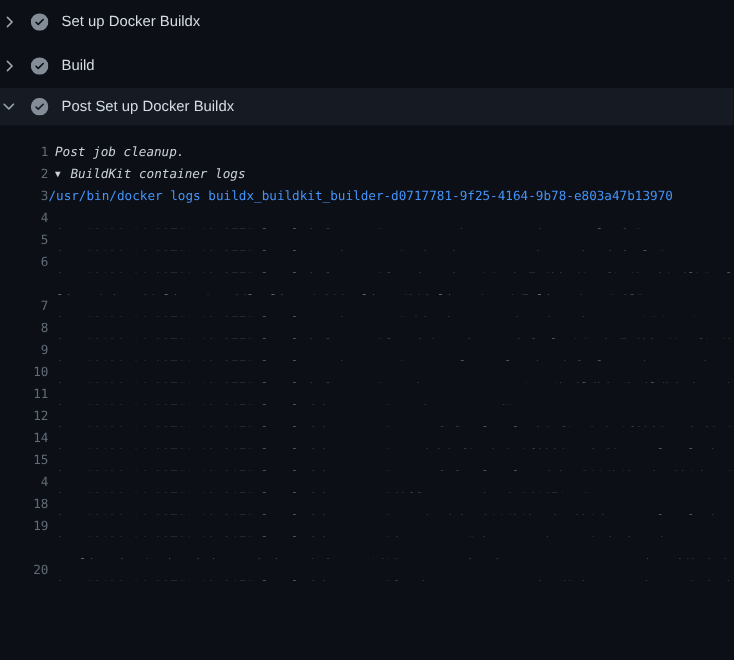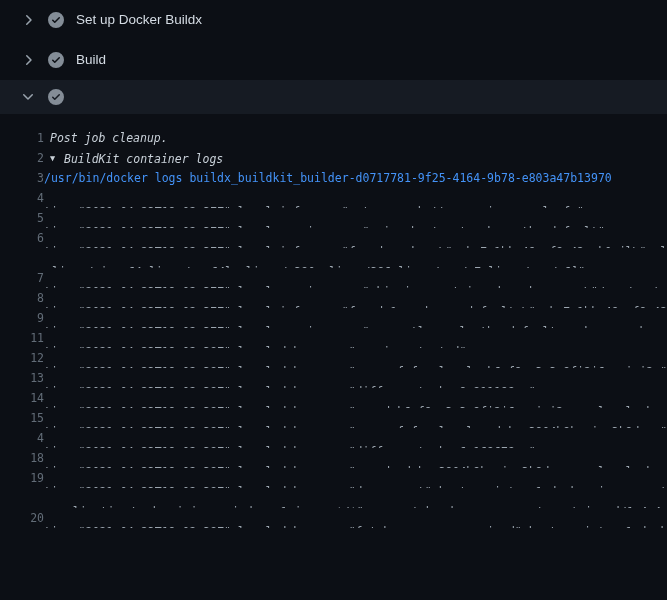--- a/index.html
+++ b/index.html
@@ -6,21 +6,21 @@
   body{
     width:667px;height:600px;overflow:hidden;
     background:var(--bg,#0c0f15);
     font-family:"Liberation Sans", sans-serif;
     -webkit-font-smoothing:antialiased;
   }
   
   .steps{width:667px;}
   .step{
     display:flex;align-items:center;height:40px;
-    padding-left:20px;gap:12px;cursor:pointer;box-sizing:border-box;
+    padding-left:0;gap:12px;cursor:pointer;box-sizing:border-box;
   }
   .step.expanded{height:34px;background:var(--selected,#161b23);}
   .step .chev{width:16px;height:16px;flex:none;fill:var(--icongray,#99a3ad);}
   .step .check{width:16px;height:16px;flex:none;fill:var(--checkgray,#848d97);}
   .step .title{
     color:var(--steptext,#d5dce4);font-size:13.5px;line-height:16px;
   }
   
   .log{
     padding-top:14px;
@@ -66,36 +66,37 @@
       </svg>
       <span class="title">Build</span>
     </div>
     <div class="step expanded">
       <svg viewBox="0 0 16 16" class="chev">
         <path fill-rule="evenodd" d="M12.78 5.22a.75.75 0 010 1.06l-4.25 4.25a.75.75 0 01-1.06 0L3.22 6.28a.75.75 0 011.06-1.06L8 8.94l3.72-3.72a.75.75 0 011.06 0z"></path>
       </svg>
       <svg viewBox="0 0 16 16" class="check">
         <path fill-rule="evenodd" d="M8 16A8 8 0 118 0a8 8 0 010 16zm3.78-9.72a.75.75 0 00-1.06-1.06L6.75 9.19 5.28 7.72a.75.75 0 00-1.06 1.06l2 2a.75.75 0 001.06 0l4.5-4.5z"></path>
       </svg>
+      <span class="title">Post Set up Docker Buildx</span>
     </div>
   </div>
 <div class="log" id="log">
     <div class="row"><span class="num">1</span><span class="txt base plain">Post job cleanup.</span></div>
     <div class="row"><span class="num">2</span><span class="txt base group"><span class="caret">▼</span>BuildKit container logs</span></div>
     <div class="row"><span class="num">3</span><span class="txt child command">/usr/bin/docker logs buildx_buildkit_builder-d0717781-9f25-4164-9b78-e803a47b13970</span></div>
     <div class="row"><span class="num">4</span><span class="txt child log">time="2021-04-23T18:02:37Z" level=info msg="auto snapshotter: using overlayfs"</span></div>
     <div class="row"><span class="num">5</span><span class="txt child log">time="2021-04-23T18:02:37Z" level=warning msg="using host network as the default"</span></div>
     <div class="row"><span class="num">6</span><span class="txt child log">time="2021-04-23T18:02:37Z" level=info msg="found worker \"uzhz7y1bkp49oxf8q42rmk0xjl\" platforms [linux/amd64</span></div>
     <div class="row"><span class="num"></span><span class="txt cont log">linux/riscv64 linux/ppc64le linux/s390x linux/386 linux/arm/v7 linux/arm/v6]"</span></div>
     <div class="row"><span class="num">7</span><span class="txt child log">time="2021-04-23T18:02:37Z" level=warning msg="skipping containerd worker, as \"/run/containerd/containerd.sock\" does not exist"</span></div>
     <div class="row"><span class="num">8</span><span class="txt child log">time="2021-04-23T18:02:37Z" level=info msg="found 1 workers, default=\"uzhz7y1bkp49oxf8q42rmk0xjl\""</span></div>
     <div class="row"><span class="num">9</span><span class="txt child log">time="2021-04-23T18:02:37Z" level=warning msg="currently, only the default worker can be used."</span></div>
+    <div class="row"><span class="num">10</span><span class="txt child log">time="2021-04-23T18:02:37Z" level=info msg="running server on /run/buildkit/buildkitd.sock"</span></div>
     <div class="row"><span class="num">11</span><span class="txt child log">time="2021-04-23T18:02:38Z" level=debug msg="session started"</span></div>
     <div class="row"><span class="num">12</span><span class="txt child log">time="2021-04-23T18:02:38Z" level=debug msg="new ref for local: k6cf9av3n3y9fi2i6rpciwi2m"</span></div>
-    <div class="row"><span class="num">13</span><span class="txt child log">time="2021-04-23T18:02:38Z" level=debug msg="diffcopy took: 8.811198ms"</span></div>
     <div class="row"><span class="num">14</span><span class="txt child log">time="2021-04-23T18:02:38Z" level=debug msg="saved k6cf9av3n3y9fi2i6rpciwi2m as local.sharedKey"</span></div>
     <div class="row"><span class="num">15</span><span class="txt child log">time="2021-04-23T18:02:38Z" level=debug msg="new ref for local: vdqkvm3904b9hepjcq3k9dprz"</span></div>
     <div class="row"><span class="num">4</span><span class="txt child log">time="2021-04-23T18:02:38Z" level=debug msg="diffcopy took: 6.168678ms"</span></div>
     <div class="row"><span class="num">18</span><span class="txt child log">time="2021-04-23T18:02:38Z" level=debug msg="saved vdqkvm3904b9hepjcq3k9dprz as local.sharedKey"</span></div>
     <div class="row"><span class="num">19</span><span class="txt child log">time="2021-04-23T18:02:38Z" level=debug msg="do request" host=registry-1.docker.io request.header.accept="application/vnd.docker.dis</span></div>
     <div class="row"><span class="num"></span><span class="txt cont log">application/vnd.oci.image.index.v1+json, */*" request.header.user-agent=containerd/1.4.4+unknown</span></div>
     <div class="row"><span class="num">20</span><span class="txt child log">time="2021-04-23T18:02:38Z" level=debug msg="fetch response received" host=registry-1.docker.io</span></div>
   </div>
 
 </body></html>

